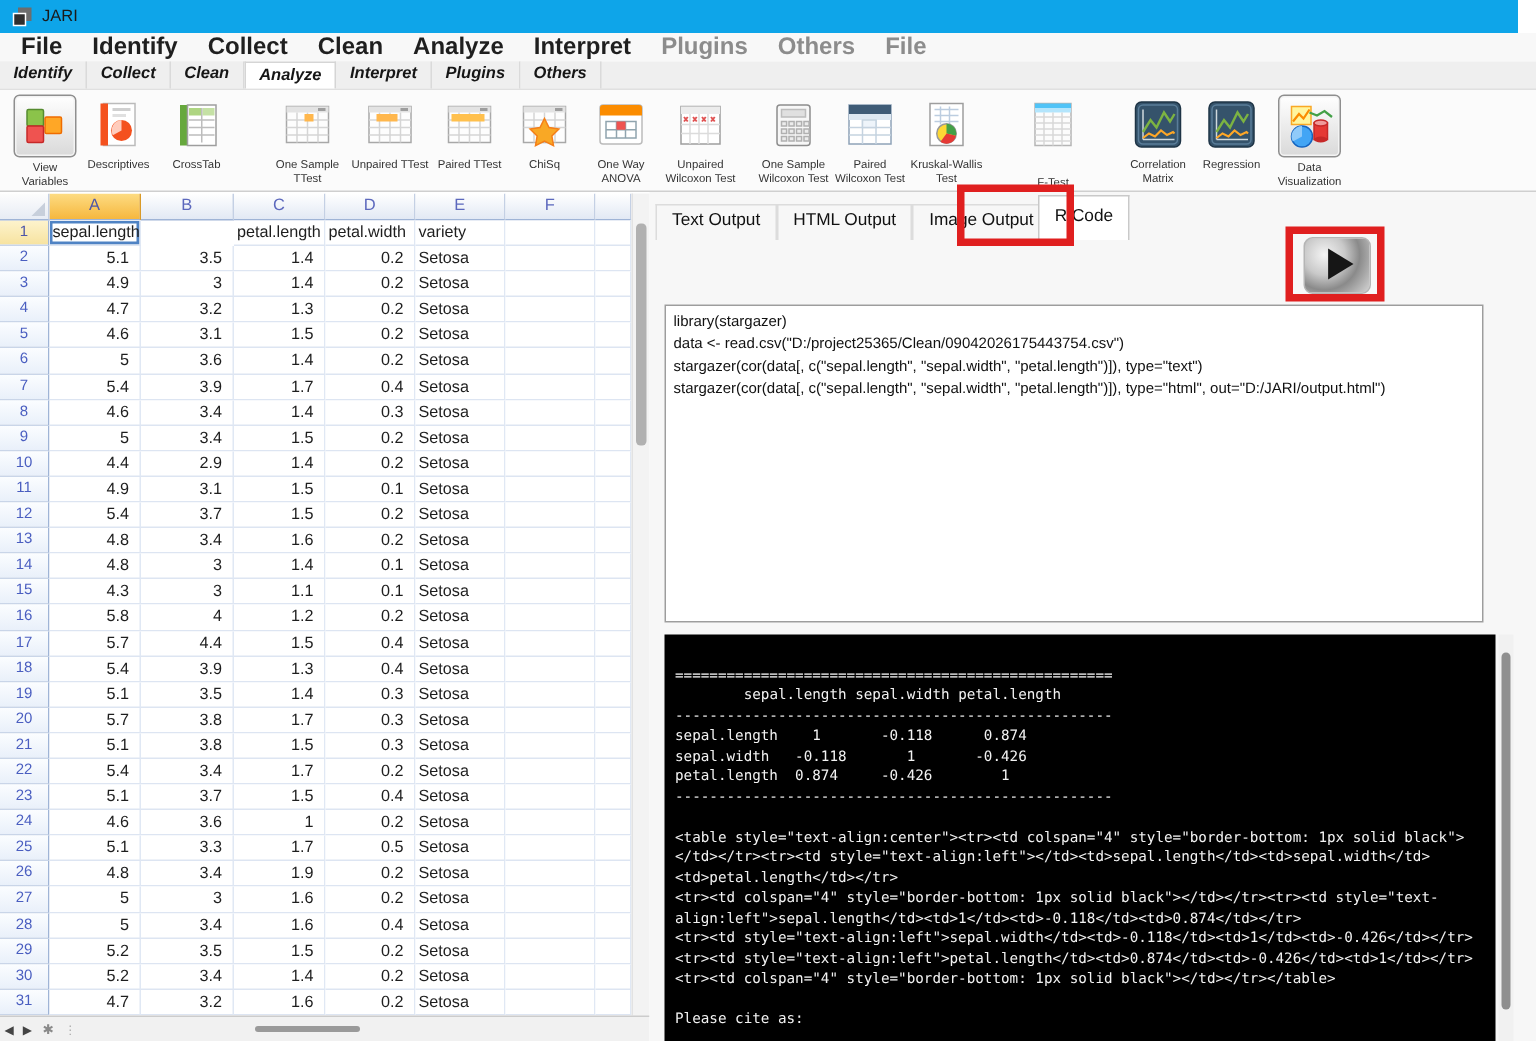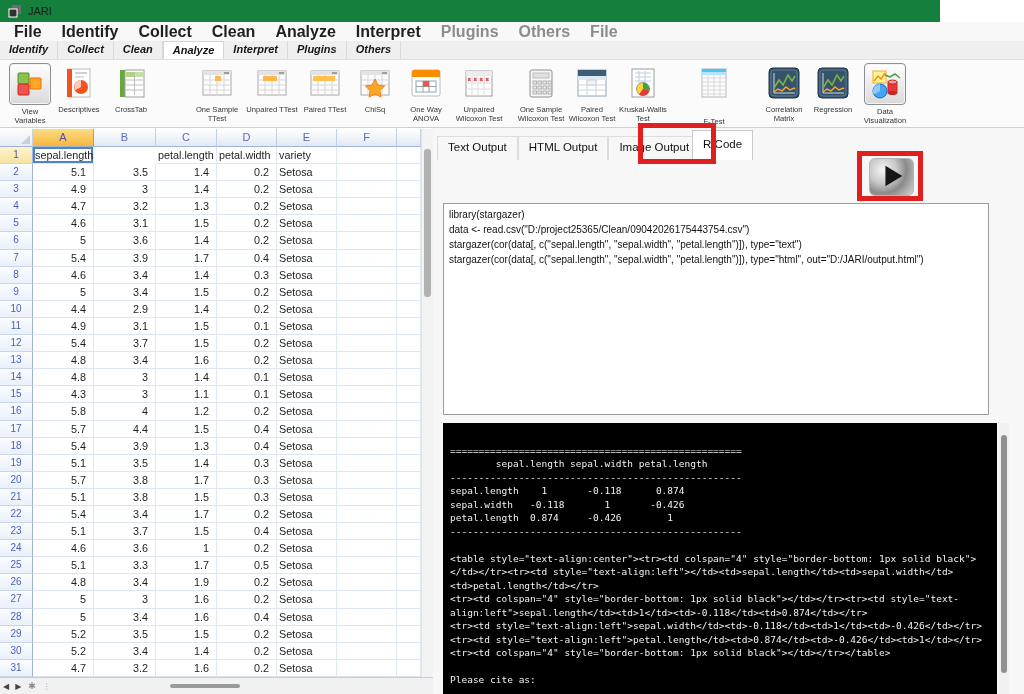--- a/index.html
+++ b/index.html
@@ -1,19 +1,19 @@
 <!DOCTYPE html>
 <html><head>
 <meta charset="utf-8">
 <style>
   html,body{margin:0;padding:0;background:#e9e9e9;}
   .app{position:relative;width:1024px;height:694px;background:#ffffff;overflow:hidden;
        font-family:"Liberation Sans",sans-serif;-webkit-font-smoothing:antialiased;}
   
-  .titlebar{position:absolute;left:0;top:0;width:940px;height:22px;background:#15803d;
+  .titlebar{position:absolute;left:0;top:0;width:1012px;height:22px;background:#0ea5e9;
             display:flex;align-items:center;padding-left:8px;box-sizing:border-box;}
   .titlebar .ticon{width:14px;height:14px;margin-right:6px;display:inline-block;}
   .titlebar .ttext{font-size:11px;color:#1a1a1a;}
   
   .menubar{position:absolute;left:0;top:22px;width:1024px;height:19px;background:#f8f8f8;
            display:flex;align-items:center;padding-left:4px;box-sizing:border-box;}
   .menu-item{font-size:16px;font-weight:700;color:#1f1f1f;padding:0 10px;cursor:default;}
   .menu-item.muted{color:#8c8c8c;}
   
   .ribbonrow{position:absolute;left:0;top:41px;width:1024px;height:19px;background:#efefef;
@@ -153,21 +153,21 @@
           <svg viewBox="0 0 34 34" width="34" height="34">
             <rect x="6" y="4" width="7" height="27" fill="#66a83d"></rect>
             <rect x="11" y="4" width="19" height="27" fill="#ffffff" stroke="#9e9e9e"></rect>
             <rect x="12" y="6" width="8" height="5" fill="#aed581"></rect>
             <rect x="21" y="6" width="8" height="5" fill="#c5e1a5"></rect>
             <path d="M12 14 h17 M12 19 h17 M12 24 h17 M20.5 6 v23" stroke="#bdbdbd" fill="none"></path>
           </svg>
         </span>
         <div class="tb-label">CrossTab</div>
       </div>
-      <div class="tb-item" style="margin-left: 36px; width: 54px;">
+      <div class="tb-item" style="margin-left: 24px; width: 54px;">
         <span class="tb-iconwrap">
           <svg viewBox="0 0 34 34" width="34" height="34">
             <rect x="3" y="5" width="28" height="24" fill="#fdfdfd" stroke="#a8a8a8"></rect>
             <rect x="3" y="5" width="28" height="4" fill="#e3e3e3"></rect>
             <rect x="24" y="6" width="5" height="2" fill="#9e9e9e"></rect>
             <path d="M3 14 h28 M3 19 h28 M3 24 h28 M10 9 v20 M17 9 v20 M24 9 v20" stroke="#d5d5d5"></path>
             <rect x="15" y="10" width="6" height="5" fill="#ffb74d"></rect>
           </svg>
         </span>
         <div class="tb-label">One Sample TTest</div>

